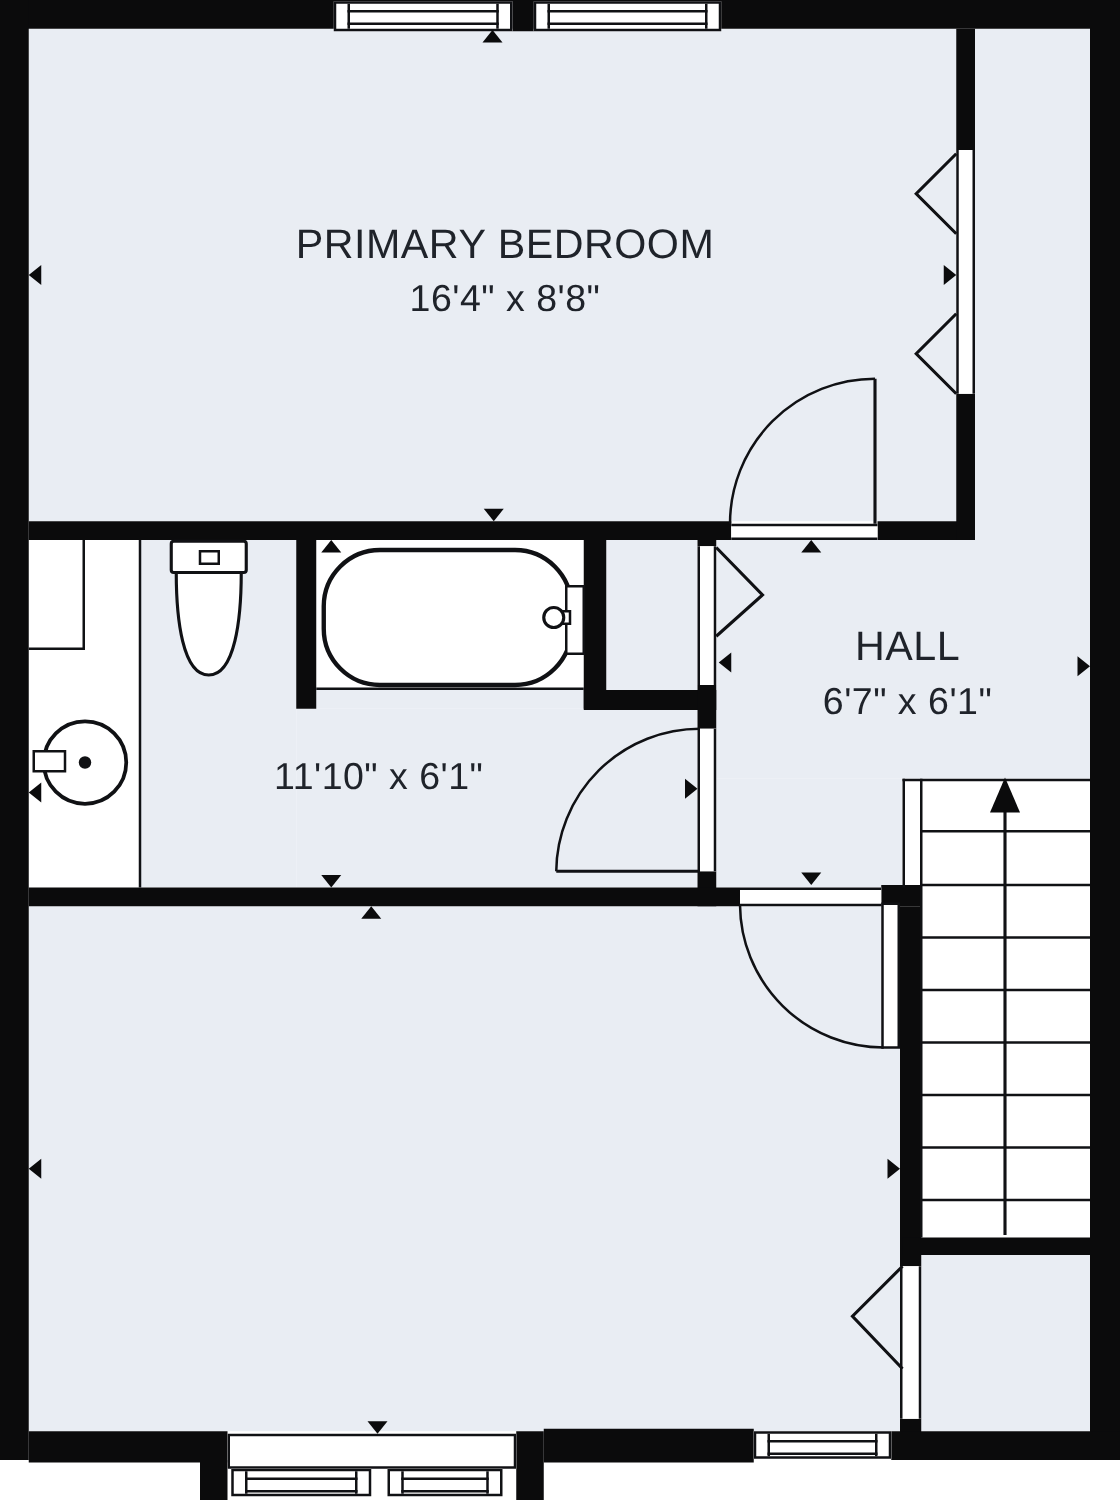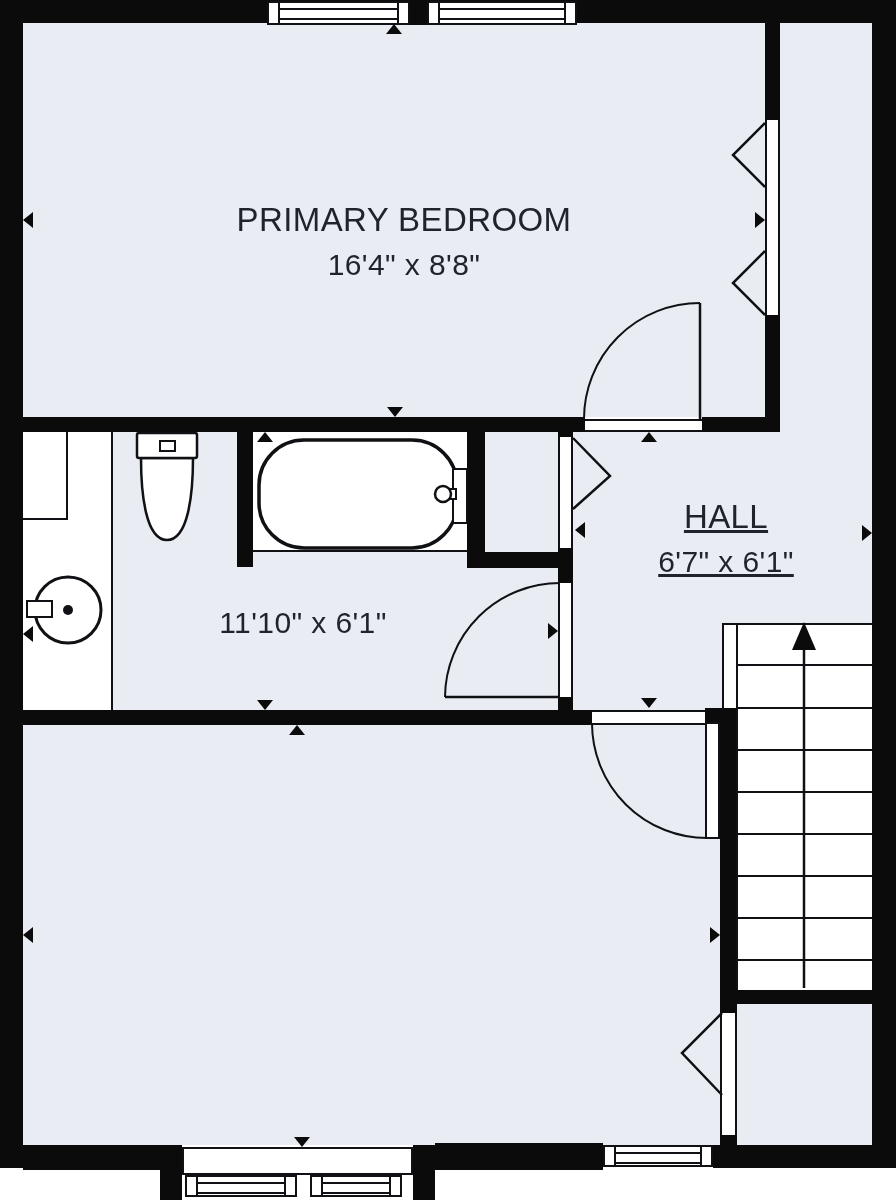--- a/index.html
+++ b/index.html
@@ -184,25 +184,25 @@
       <polygon points="23,634 33,626 33,642"></polygon>
       <polygon points="23,935 33,927 33,943"></polygon>
       <polygon points="575,530 585,522 585,538"></polygon>
       <polygon points="765,220 755,212 755,228"></polygon>
       <polygon points="558,631 548,623 548,639"></polygon>
       <polygon points="872,533 862,525 862,541"></polygon>
       <polygon points="720,935 710,927 710,943"></polygon>
     </g>
   </svg>
 
-  <div class="label" style="left:404px;top:242px;">
+  <div class="label" style="left:404px;top:217px;">
     <div class="room-name">PRIMARY BEDROOM</div>
     <div class="room-dims">16'4" x 8'8"</div>
   </div>
   <div class="label" style="left:303px;top:622px;">
     <div class="room-dims">11'10" x 6'1"</div>
   </div>
-  <div class="label" style="left:726px;top:539px;text-decoration:underline;">
+  <div class="label" style="left:726px;top:539px;">
     <div class="room-name">HALL</div>
     <div class="room-dims">6'7" x 6'1"</div>
   </div>
 
 </div>
 
 </body></html>

